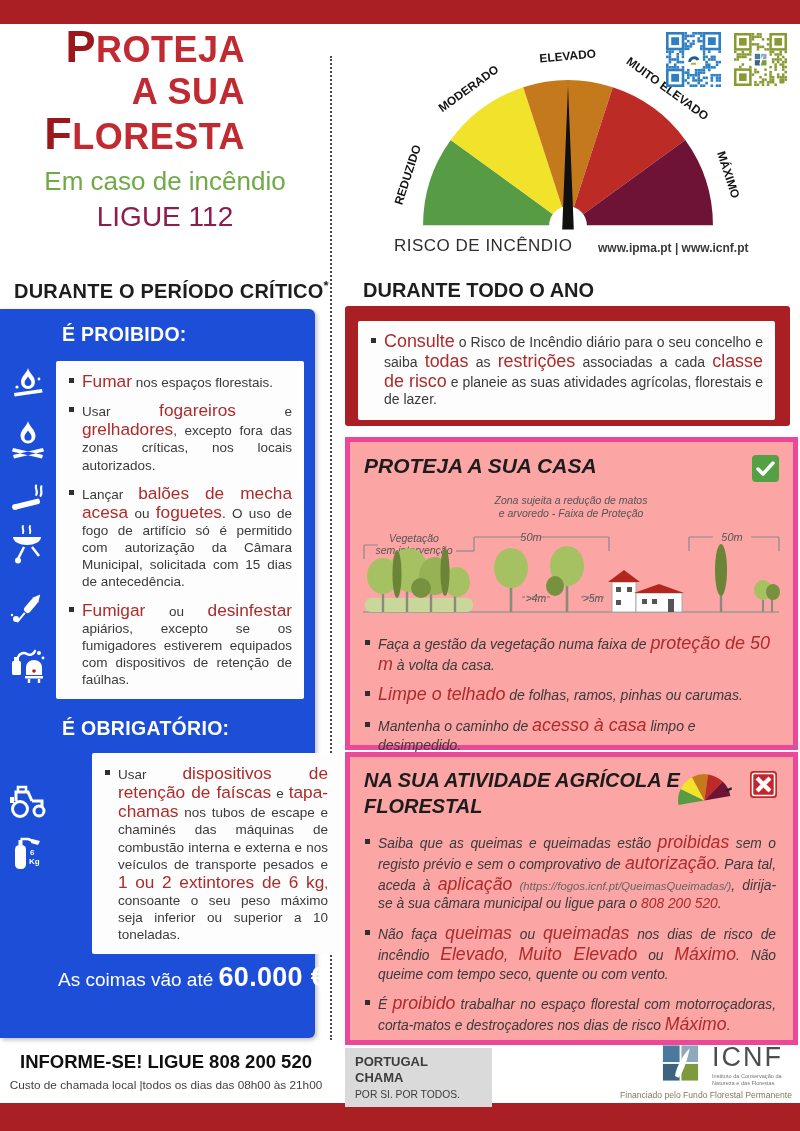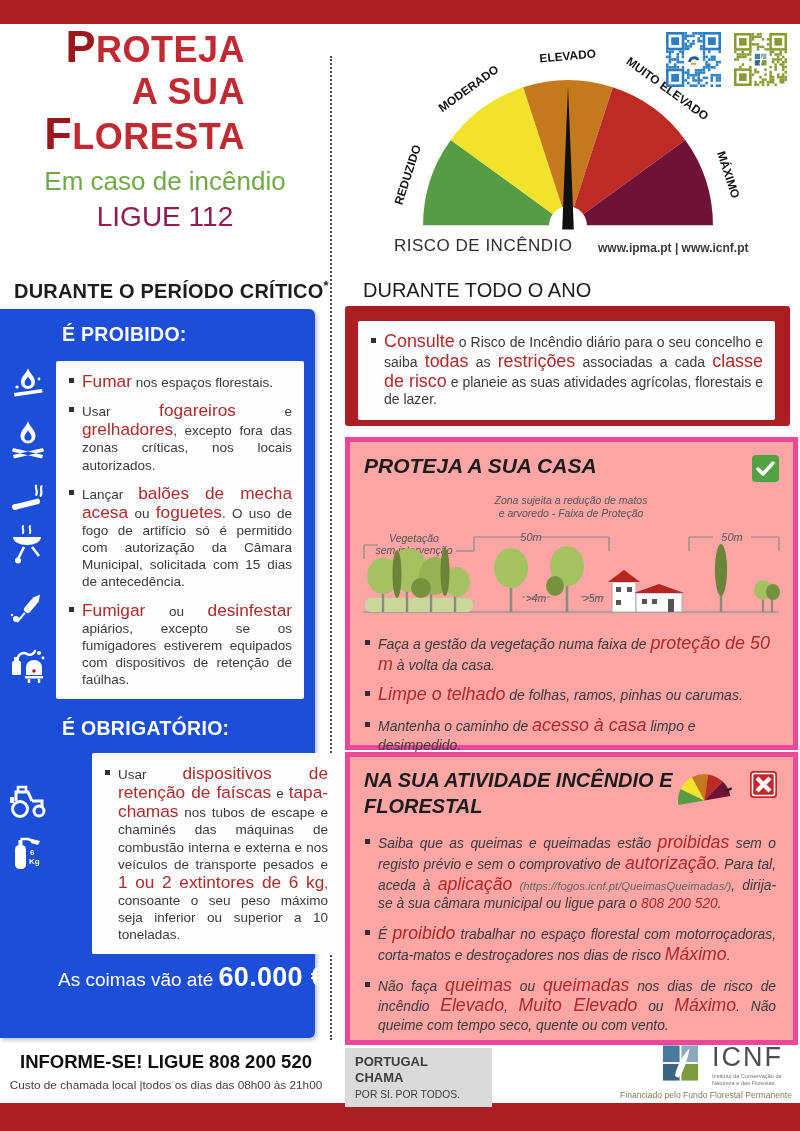--- a/index.html
+++ b/index.html
@@ -33,21 +33,21 @@
   .hl{color:#ae2b2b;font-size:1.28em;line-height:1.05;}
   .red{color:#ae2b2b;}
   .sm{font-size:.82em;color:#666;}
   .icon{position:absolute;left:8px;width:40px;height:42px;}
   .coimas{color:#fff;font-size:19px;white-space:nowrap;}
   .coimas b{font-size:27px;letter-spacing:.3px;}
   .footnote{color:#f3dede;font-size:12.3px;line-height:1.35;}
   .informe{left:0;top:1051px;width:332px;text-align:center;font-size:18.5px;font-weight:bold;color:#101010;}
   .informe-sub{left:0;top:1078px;width:332px;text-align:center;font-size:11.8px;color:#3f3f3f;}
   
-  .right-heading{left:363px;top:279px;font-size:20px;font-weight:normal;color:#1d1d1d;}
+  .right-heading{left:363px;top:279px;font-size:20px;font-weight:bold;color:#1d1d1d;}
   .right-panel{left:345px;top:306px;width:445px;height:120px;background:#a91f24;border-radius:3px;}
   .right-panel .white-card{left:13px;top:15px;width:393px;font-size:14px;}
   .outline-box{background:#fca5a5;border:5px solid #ec4899;font-style:italic;}
   .casa-box{left:345px;top:437px;width:443px;height:303px;}
   .box-title{position:absolute;left:14px;font-weight:bold;color:#1c1c1c;font-size:21px;}
   .casa-illus{position:absolute;left:9px;top:48px;width:424px;height:142px;}
   .casa-list{position:absolute;left:14px;top:192px;width:411px;font-size:14px;color:#3a3a3a;line-height:1.4;}
   .casa-list li{margin-bottom:7px;}
   .ativ-box{left:345px;top:752px;width:443px;height:283px;}
   .ativ-title{line-height:1.3;font-size:20px;width:330px;}
@@ -541,38 +541,38 @@
     </svg>
 
     <ul class="blist casa-list">
         <li><span>Faça a gestão da vegetação numa faixa de </span><span class="hl">proteção de 50 m</span><span> à volta da casa.</span></li>
         <li><span class="hl">Limpe o telhado</span><span> de folhas, ramos, pinhas ou carumas.</span></li>
         <li><span>Mantenha o caminho de </span><span class="hl">acesso à casa</span><span> limpo e desimpedido.</span></li>
       </ul>
   </div>
 
   <div class="abs outline-box ativ-box">
-    <div class="box-title ativ-title" style="top:10px;">NA SUA ATIVIDADE INCÊNDIO E FLORESTAL</div>
+    <div class="box-title ativ-title" style="top:10px;">NA SUA ATIVIDADE AGRÍCOLA E FLORESTAL</div>
     <svg class="minigauge" viewBox="-110 -110 220 116">
       <path d="M0 0 L-100 0 A100 100 0 0 1 -80.9 -58.78 Z" fill="#579b44"></path>
       <path d="M0 0 L-80.9 -58.78 A100 100 0 0 1 -30.9 -95.11 Z" fill="#f1e32a"></path>
       <path d="M0 0 L-30.9 -95.11 A100 100 0 0 1 30.9 -95.11 Z" fill="#c47a1c"></path>
       <path d="M0 0 L30.9 -95.11 A100 100 0 0 1 80.9 -58.78 Z" fill="#bd2b26"></path>
       <path d="M0 0 L80.9 -58.78 A100 100 0 0 1 100 0 Z" fill="#6e1335"></path>
       <line x1="88" y1="-22" x2="112" y2="-28" stroke="#222" stroke-width="9"></line>
     </svg>
     <svg class="corner-ico" style="right:16px;top:14px;" viewBox="0 0 27 27">
       <rect x="0" y="0" width="27" height="27" rx="3.5" fill="#c1272d"></rect>
       <rect x="2.5" y="2.5" width="22" height="22" rx="2" fill="none" stroke="#fff" stroke-width="1.6"></rect>
       <path d="M8.5 8.5l10 10M18.5 8.5l-10 10" stroke="#fff" stroke-width="4.2" stroke-linecap="square"></path>
     </svg>
     <ul class="blist ativ-list">
         <li><span>Saiba que as queimas e queimadas estão </span><span class="hl">proibidas</span><span> sem o registo prévio e sem o comprovativo de </span><span class="hl">autorização</span><span>. Para tal, aceda à </span><span class="hl">aplicação</span><span> </span><span class="sm">(https://fogos.icnf.pt/QueimasQueimadas/)</span><span>, dirija-se à sua câmara municipal ou ligue para o </span><span class="red">808 200 520</span><span>.</span></li>
+        <li><span>Não faça </span><span class="hl">queimas</span><span> ou </span><span class="hl">queimadas</span><span> nos dias de risco de incêndio </span><span class="hl">Elevado</span><span>, </span><span class="hl">Muito Elevado</span><span> ou </span><span class="hl">Máximo</span><span>. Não queime com tempo seco, quente ou com vento.</span></li>
         <li><span>É </span><span class="hl">proibido</span><span> trabalhar no espaço florestal com motorroçadoras, corta-matos e destroçadores nos dias de risco </span><span class="hl">Máximo</span><span>.</span></li>
-        <li><span>Não faça </span><span class="hl">queimas</span><span> ou </span><span class="hl">queimadas</span><span> nos dias de risco de incêndio </span><span class="hl">Elevado</span><span>, </span><span class="hl">Muito Elevado</span><span> ou </span><span class="hl">Máximo</span><span>. Não queime com tempo seco, quente ou com vento.</span></li>
       </ul>
   </div>
 
   <div class="abs pc-box">
     <div class="l1">PORTUGAL</div>
     <div class="l1">CHAMA</div>
     <div class="l3">POR SI. POR TODOS.</div>
   </div>
 
   <div class="abs icnf-block">

